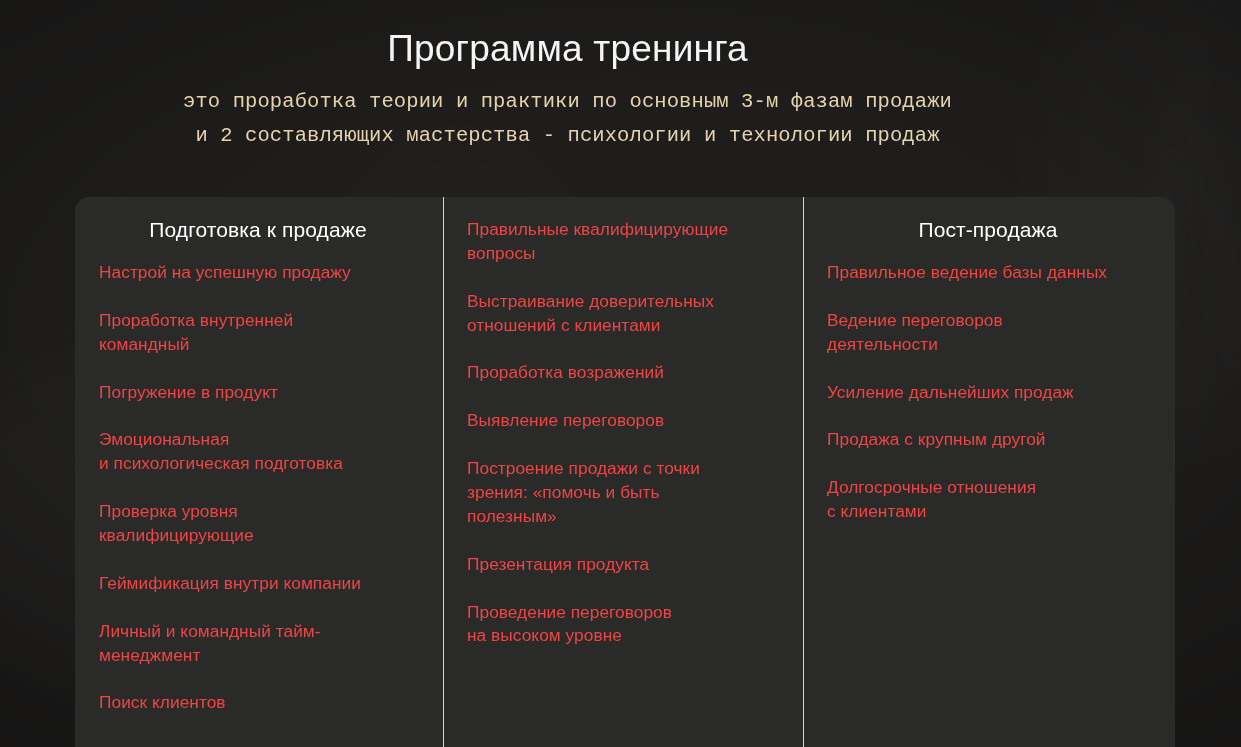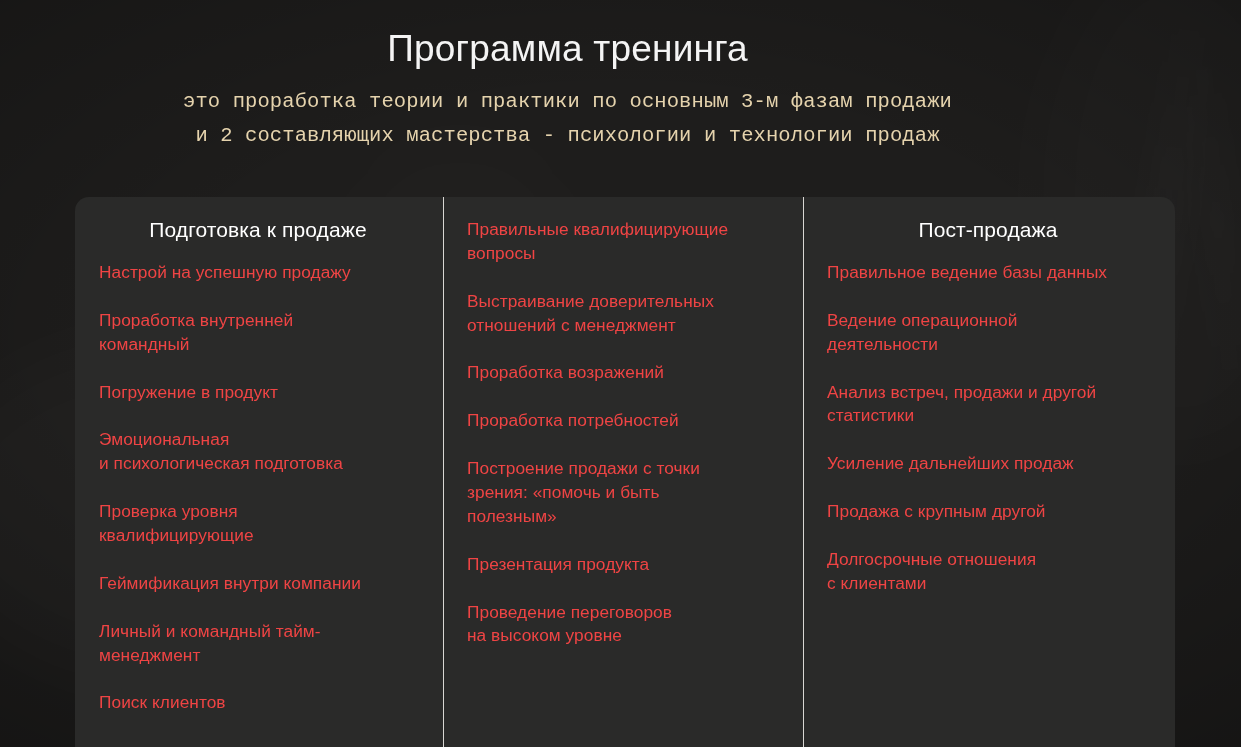--- a/index.html
+++ b/index.html
@@ -196,27 +196,27 @@
     </div>
 
     <div class="column col-2">
       <ul class="items">
           <li>
             <span class="ln">Правильные квалифицирующие</span>
             <span class="ln">вопросы</span>
           </li>
           <li>
             <span class="ln">Выстраивание доверительных</span>
-            <span class="ln">отношений с менеджмент</span>
+            <span class="ln">отношений с клиентами</span>
           </li>
           <li>
             <span class="ln">Проработка возражений</span>
           </li>
           <li>
-            <span class="ln">Проработка потребностей</span>
+            <span class="ln">Выявление переговоров</span>
           </li>
           <li>
             <span class="ln">Построение продажи с точки</span>
             <span class="ln">зрения: «помочь и быть</span>
             <span class="ln">полезным»</span>
           </li>
           <li>
             <span class="ln">Презентация продукта</span>
           </li>
           <li>
@@ -226,26 +226,22 @@
         </ul>
     </div>
 
     <div class="column col-3">
       <div class="col-title">Пост-продажа</div>
       <ul class="items">
           <li>
             <span class="ln">Правильное ведение базы данных</span>
           </li>
           <li>
-            <span class="ln">Ведение операционной</span>
+            <span class="ln">Ведение переговоров</span>
             <span class="ln">деятельности</span>
-          </li>
-          <li>
-            <span class="ln">Анализ встреч, продажи и другой</span>
-            <span class="ln">статистики</span>
           </li>
           <li>
             <span class="ln">Усиление дальнейших продаж</span>
           </li>
           <li>
             <span class="ln">Продажа с крупным другой</span>
           </li>
           <li>
             <span class="ln">Долгосрочные отношения</span>
             <span class="ln">с клиентами</span>

